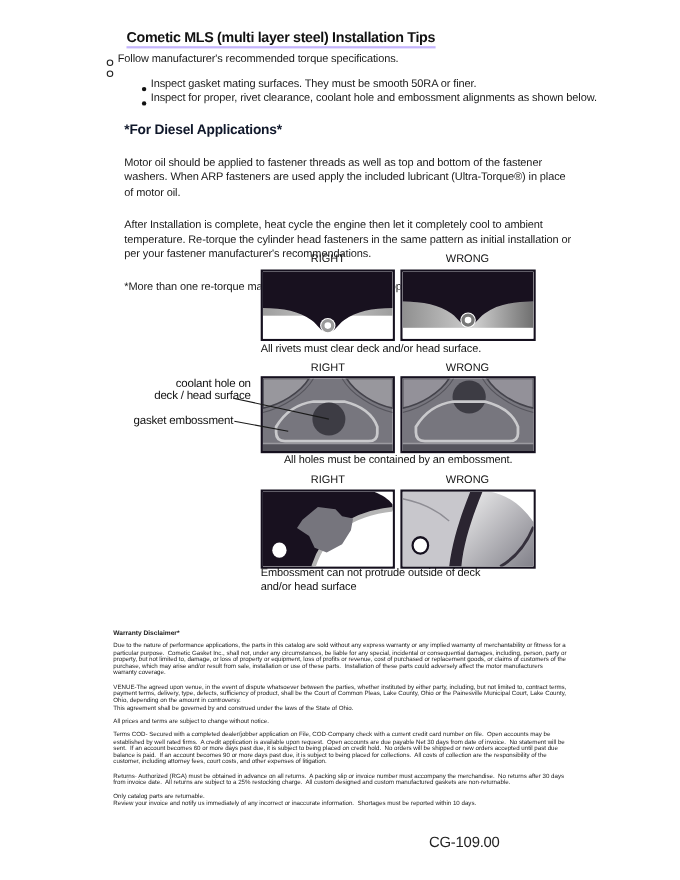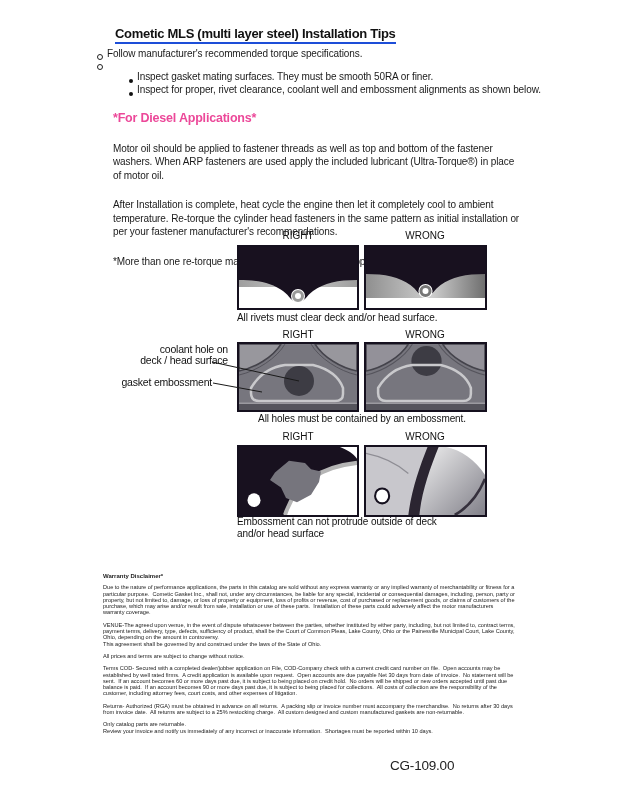--- a/index.html
+++ b/index.html
@@ -1,32 +1,32 @@
 <!DOCTYPE html>
 <html><head>
 <meta charset="utf-8">
 <style>
   html,body{margin:0;padding:0;background:#ffffff;}
   .page{position:relative;width:618px;height:800px;background:#ffffff;
         font-family:"Liberation Sans", sans-serif;color:#1a1a1a;overflow:hidden;}
 
   .title{position:absolute;left:115px;top:26px;margin:0;font-size:13px;font-weight:bold;
-         letter-spacing:-0.3px;color:#111;border-bottom:2px solid #1d4ed8;padding-bottom:1px;}
+         letter-spacing:-0.3px;color:#111;border-bottom:2px solid #c4b5fd;padding-bottom:1px;}
 
   .tips{position:absolute;left:97px;top:47px;font-size:10px;letter-spacing:-0.1px;line-height:13px;}
   .tip-row{display:flex;align-items:flex-end;}
   .oc{display:inline-block;width:4px;height:4px;border:1px solid #222;border-radius:50%;
       margin:4px 4px 0 0;flex:0 0 auto;}
   .sub{margin-left:32px;}
   .dot{display:inline-block;width:4px;height:4px;background:#111;border-radius:50%;
        margin:4px 4px 0 0;flex:0 0 auto;}
 
   .diesel{position:absolute;left:113px;top:112px;width:408px;font-size:10px;
           letter-spacing:-0.1px;line-height:13.5px;}
-  .diesel h2{margin:0 0 6px 0;font-size:12.5px;letter-spacing:-0.2px;color:#ec4899;}
+  .diesel h2{margin:0 0 6px 0;font-size:12.5px;letter-spacing:-0.2px;color:#0f172a;}
   .diesel p{margin:16px 0 9px 0;}
 
   .dlabel{position:absolute;width:122px;text-align:center;font-size:10px;color:#111;}
   .dbox{position:absolute;border:2px solid #15101e;background:#fff;}
   .dbox svg{display:block;width:100%;height:100%;}
   .caption{position:absolute;font-size:10px;letter-spacing:-0.1px;line-height:11.5px;
            color:#111;white-space:pre-line;}
   .ann{position:absolute;font-size:10.5px;letter-spacing:-0.2px;line-height:11px;
        text-align:right;color:#111;white-space:pre-line;}
   .annlines{position:absolute;left:205px;top:355px;pointer-events:none;}
@@ -52,21 +52,21 @@
     </div>
     <div class="tip-row">
       <span class="oc"></span>
     </div>
     <div class="tip-row sub">
       <span class="dot"></span>
       <span>Inspect gasket mating surfaces.  They must be smooth 50RA or finer.</span>
     </div>
     <div class="tip-row sub">
       <span class="dot"></span>
-      <span>Inspect for proper, rivet clearance, coolant well and embossment alignments as shown below.</span>
+      <span>Inspect for proper, rivet clearance, coolant hole and embossment alignments as shown below.</span>
     </div>
   </div>
 
   <div class="diesel">
     <h2>*For Diesel Applications*</h2>
     <p>Motor oil should be applied to fastener threads as well as top and bottom of the fastener washers. When ARP fasteners are used apply the included lubricant (Ultra-Torque®) in place of motor oil.</p>
     <p>After Installation is complete, heat cycle the engine then let it completely cool to ambient temperature. Re-torque the cylinder head fasteners in the same pattern as initial installation or per your fastener manufacturer's recommendations.</p>
     <p>*More than one re-torque may be required to achieve proper fastener stretch*</p>
   </div>
 

